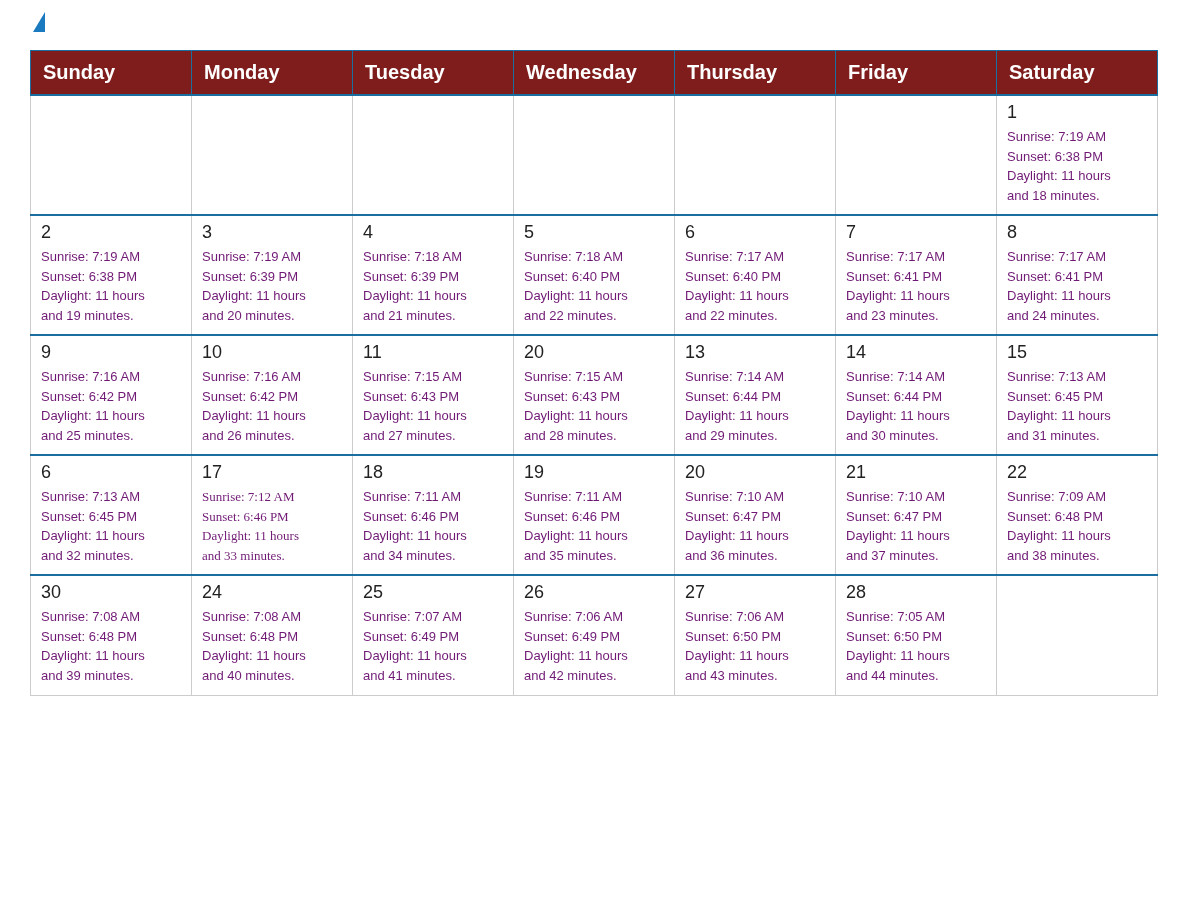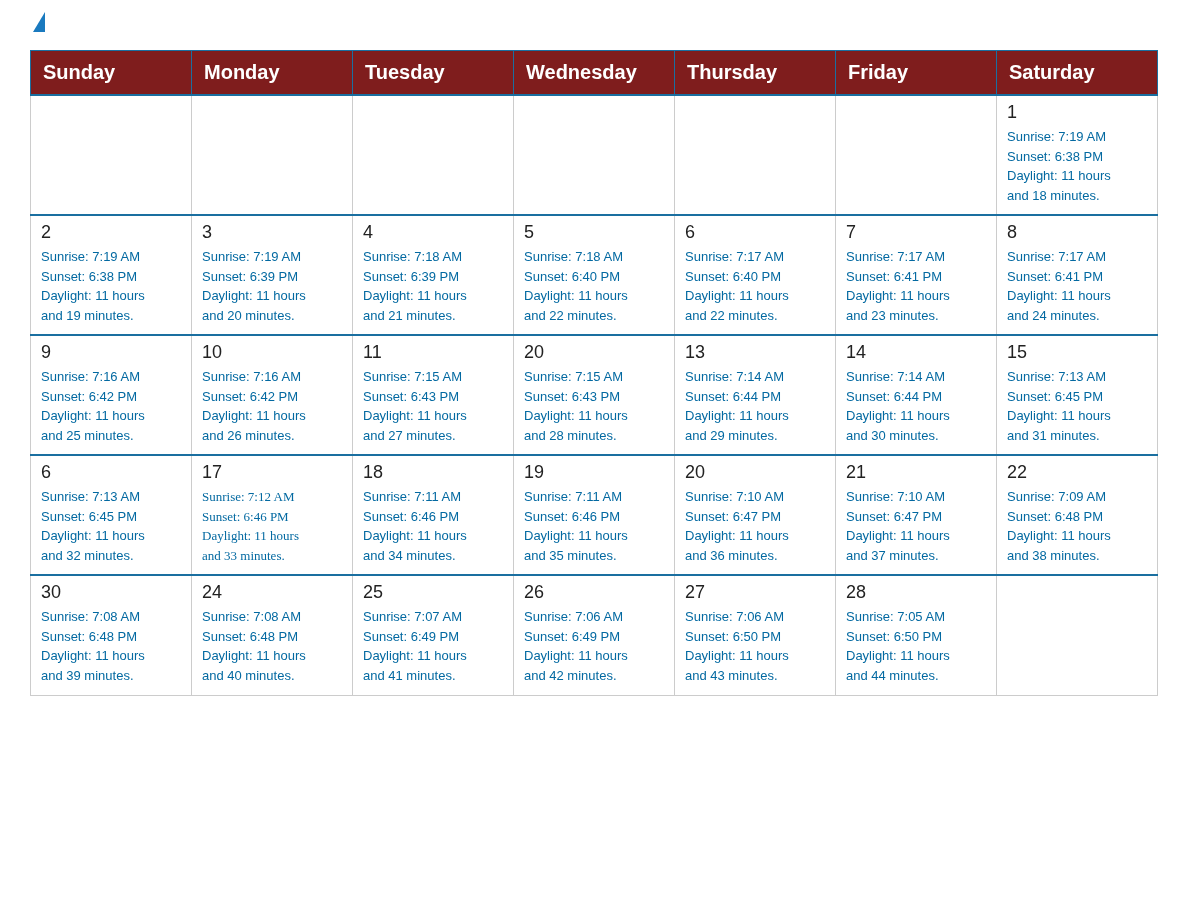--- a/index.html
+++ b/index.html
@@ -65,21 +65,21 @@
     }
     .day-number {
       font-size: 18px;
       font-weight: normal;
       color: #222;
       display: block;
       margin-bottom: 4px;
     }
     .day-info {
       font-size: 13px;
-      color: #0369a1;
+      color: #701a75;
       line-height: 1.5;
     }
     .empty-cell {
       background: #f9f9f9;
     }
     
     .calendar-table tr.week-row td {
       border-top: 2px solid #1a6fa0;
     }
     

